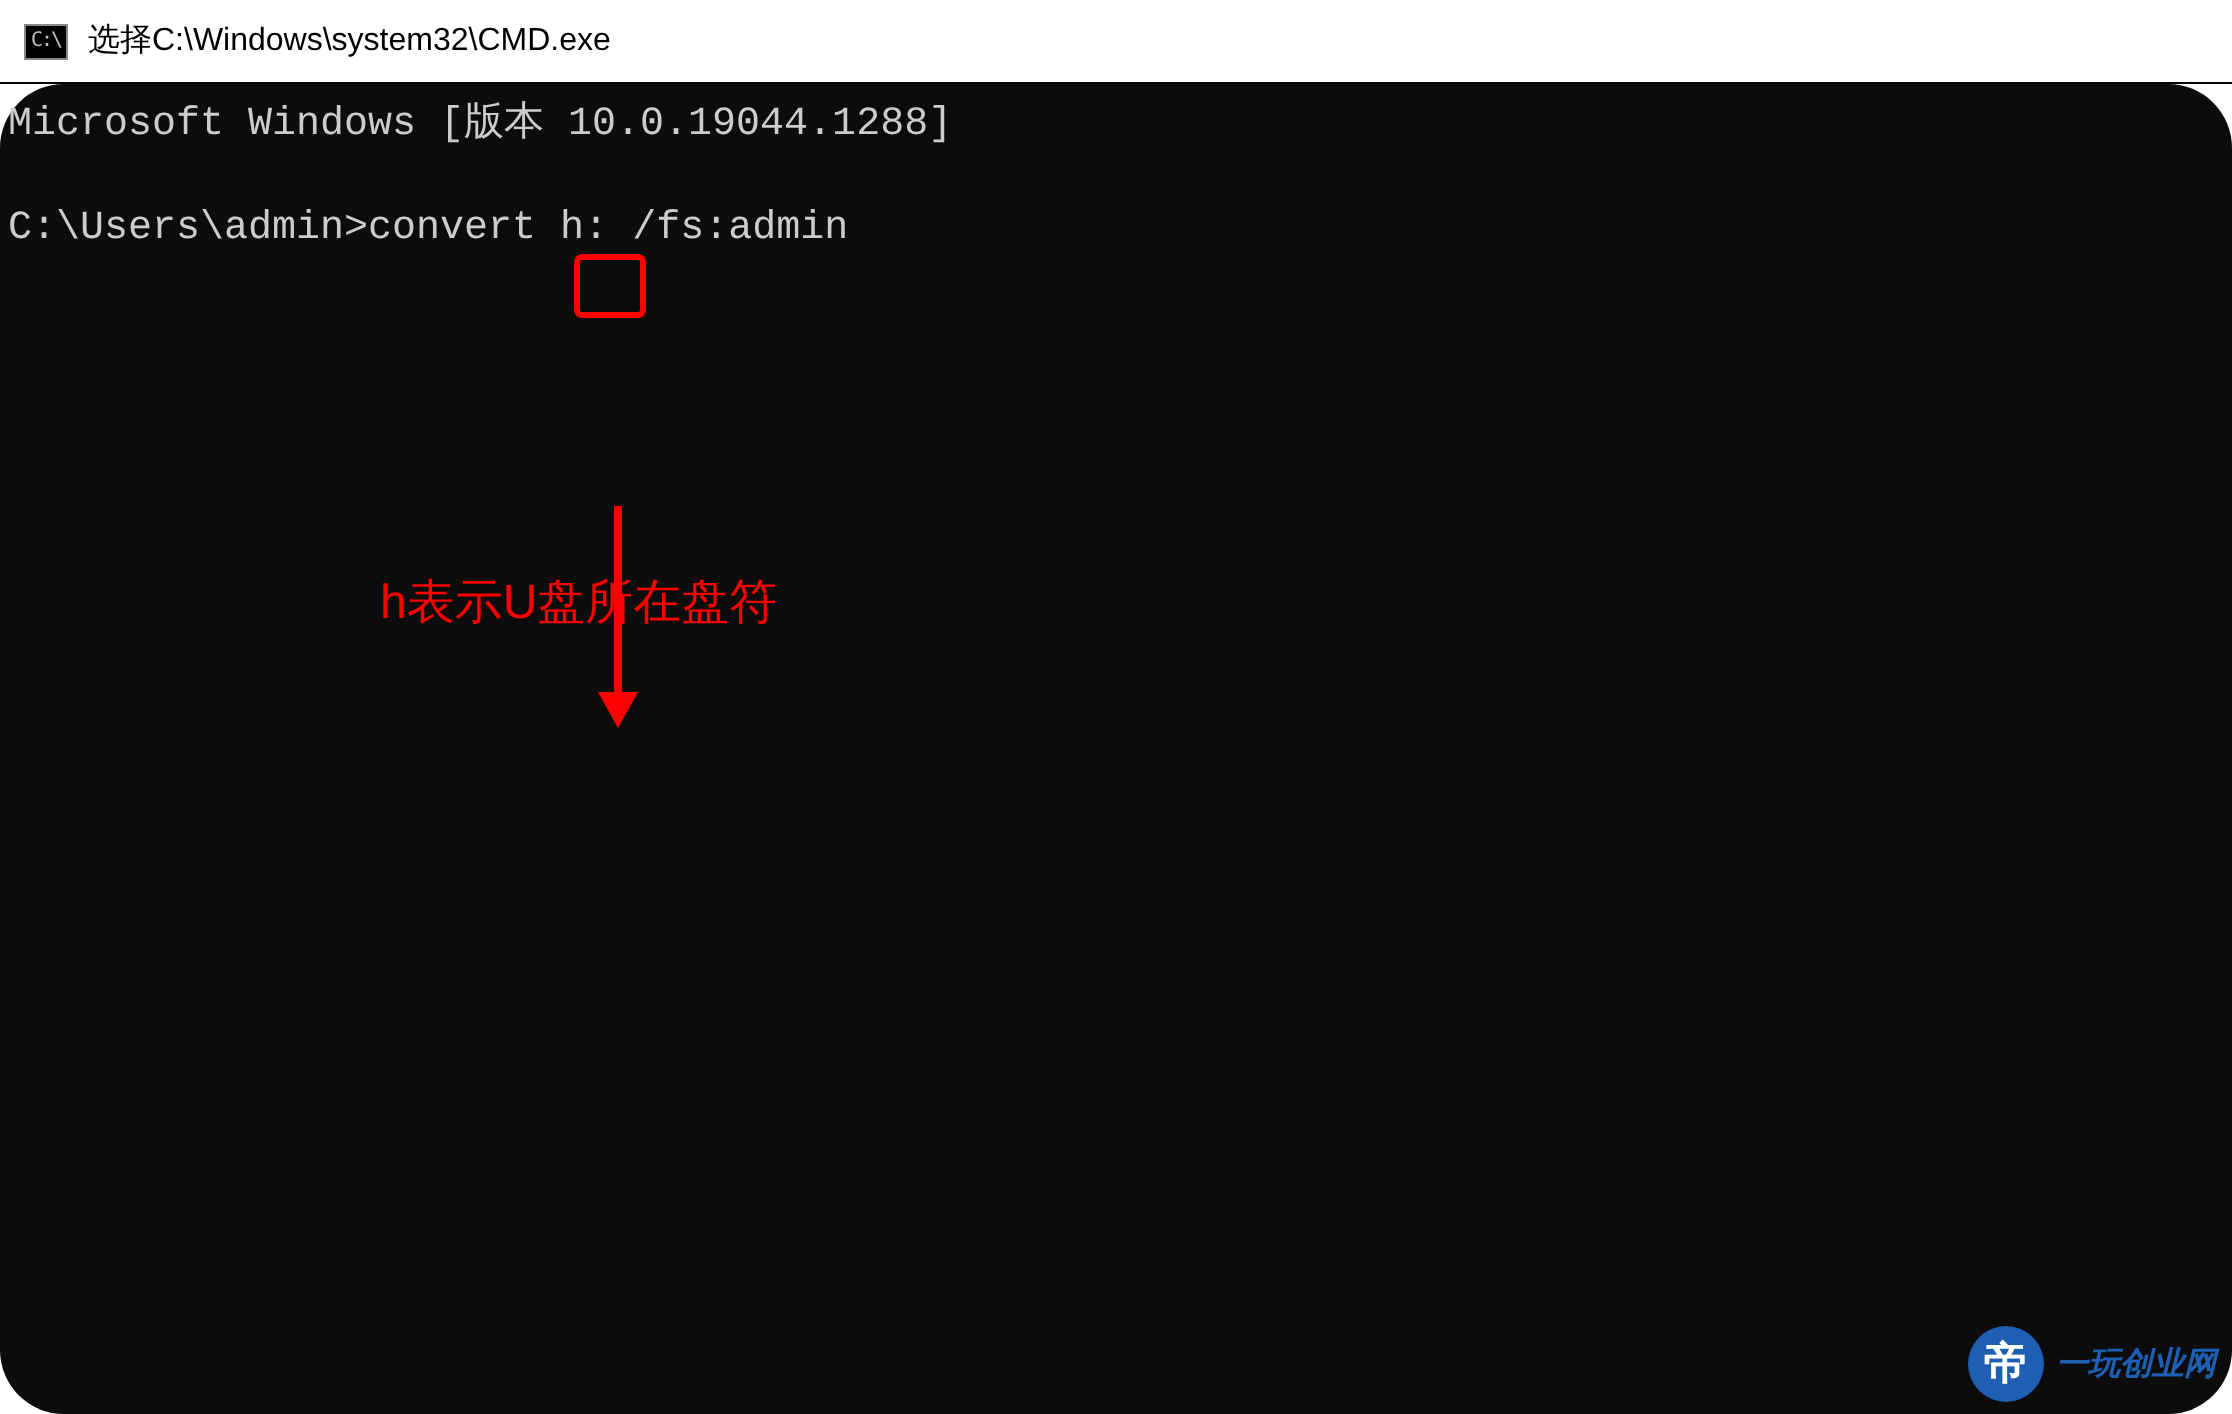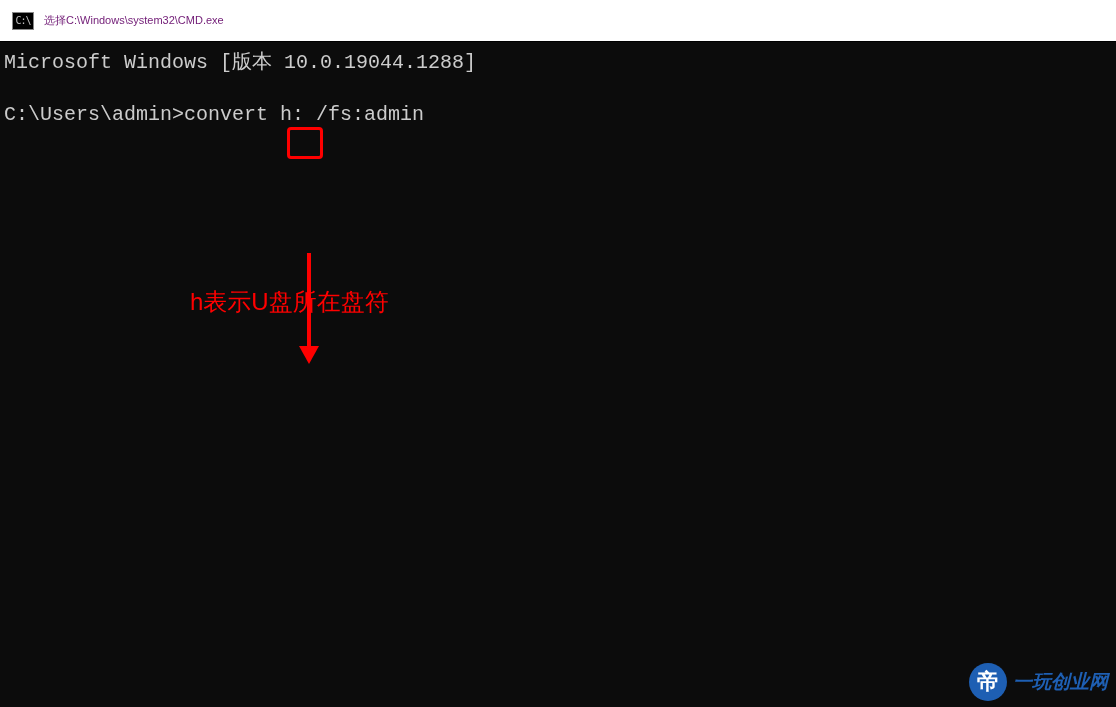--- a/index.html
+++ b/index.html
@@ -32,33 +32,34 @@
       display: inline-flex;
       align-items: center;
       justify-content: center;
       font-size: 10px;
       font-family: Consolas, monospace;
       margin-right: 10px;
       border: 1px solid #888;
       letter-spacing: -1px;
     }
     .title-bar .title-text {
-      color: #701a75;
-      font-size: 11px;
+      color: #000000;
+      font-size: 16px;
     }
     .terminal {
       width: 100%;
       height: calc(100% - 42px);
       background: #0c0c0c;
       padding: 8px 4px;
       font-family: "NSimSun", "SimSun", Consolas, "Courier New", monospace;
       font-size: 20px;
       color: #cccccc;
       line-height: 1.3;
       position: relative;
+      border-radius: 32px;
     }
     .terminal-line {
       white-space: pre;
     }
     .highlight-box {
       position: absolute;
       border: 3px solid #ff0000;
       border-radius: 4px;
       pointer-events: none;
     }
@@ -103,21 +104,21 @@
       display: flex;
       align-items: center;
       justify-content: center;
       color: #fff;
       font-size: 22px;
       font-weight: bold;
       font-family: "SimHei", sans-serif;
     }
     .watermark-text {
       color: #1e5fb3;
-      font-size: 19px;
+      font-size: 16px;
       font-weight: bold;
       font-style: italic;
       font-family: "SimHei", "Microsoft YaHei", sans-serif;
     }
   </style>
 </head>
 <body>
 
 <div class="title-bar">
   <span class="app-icon">C:\</span>

